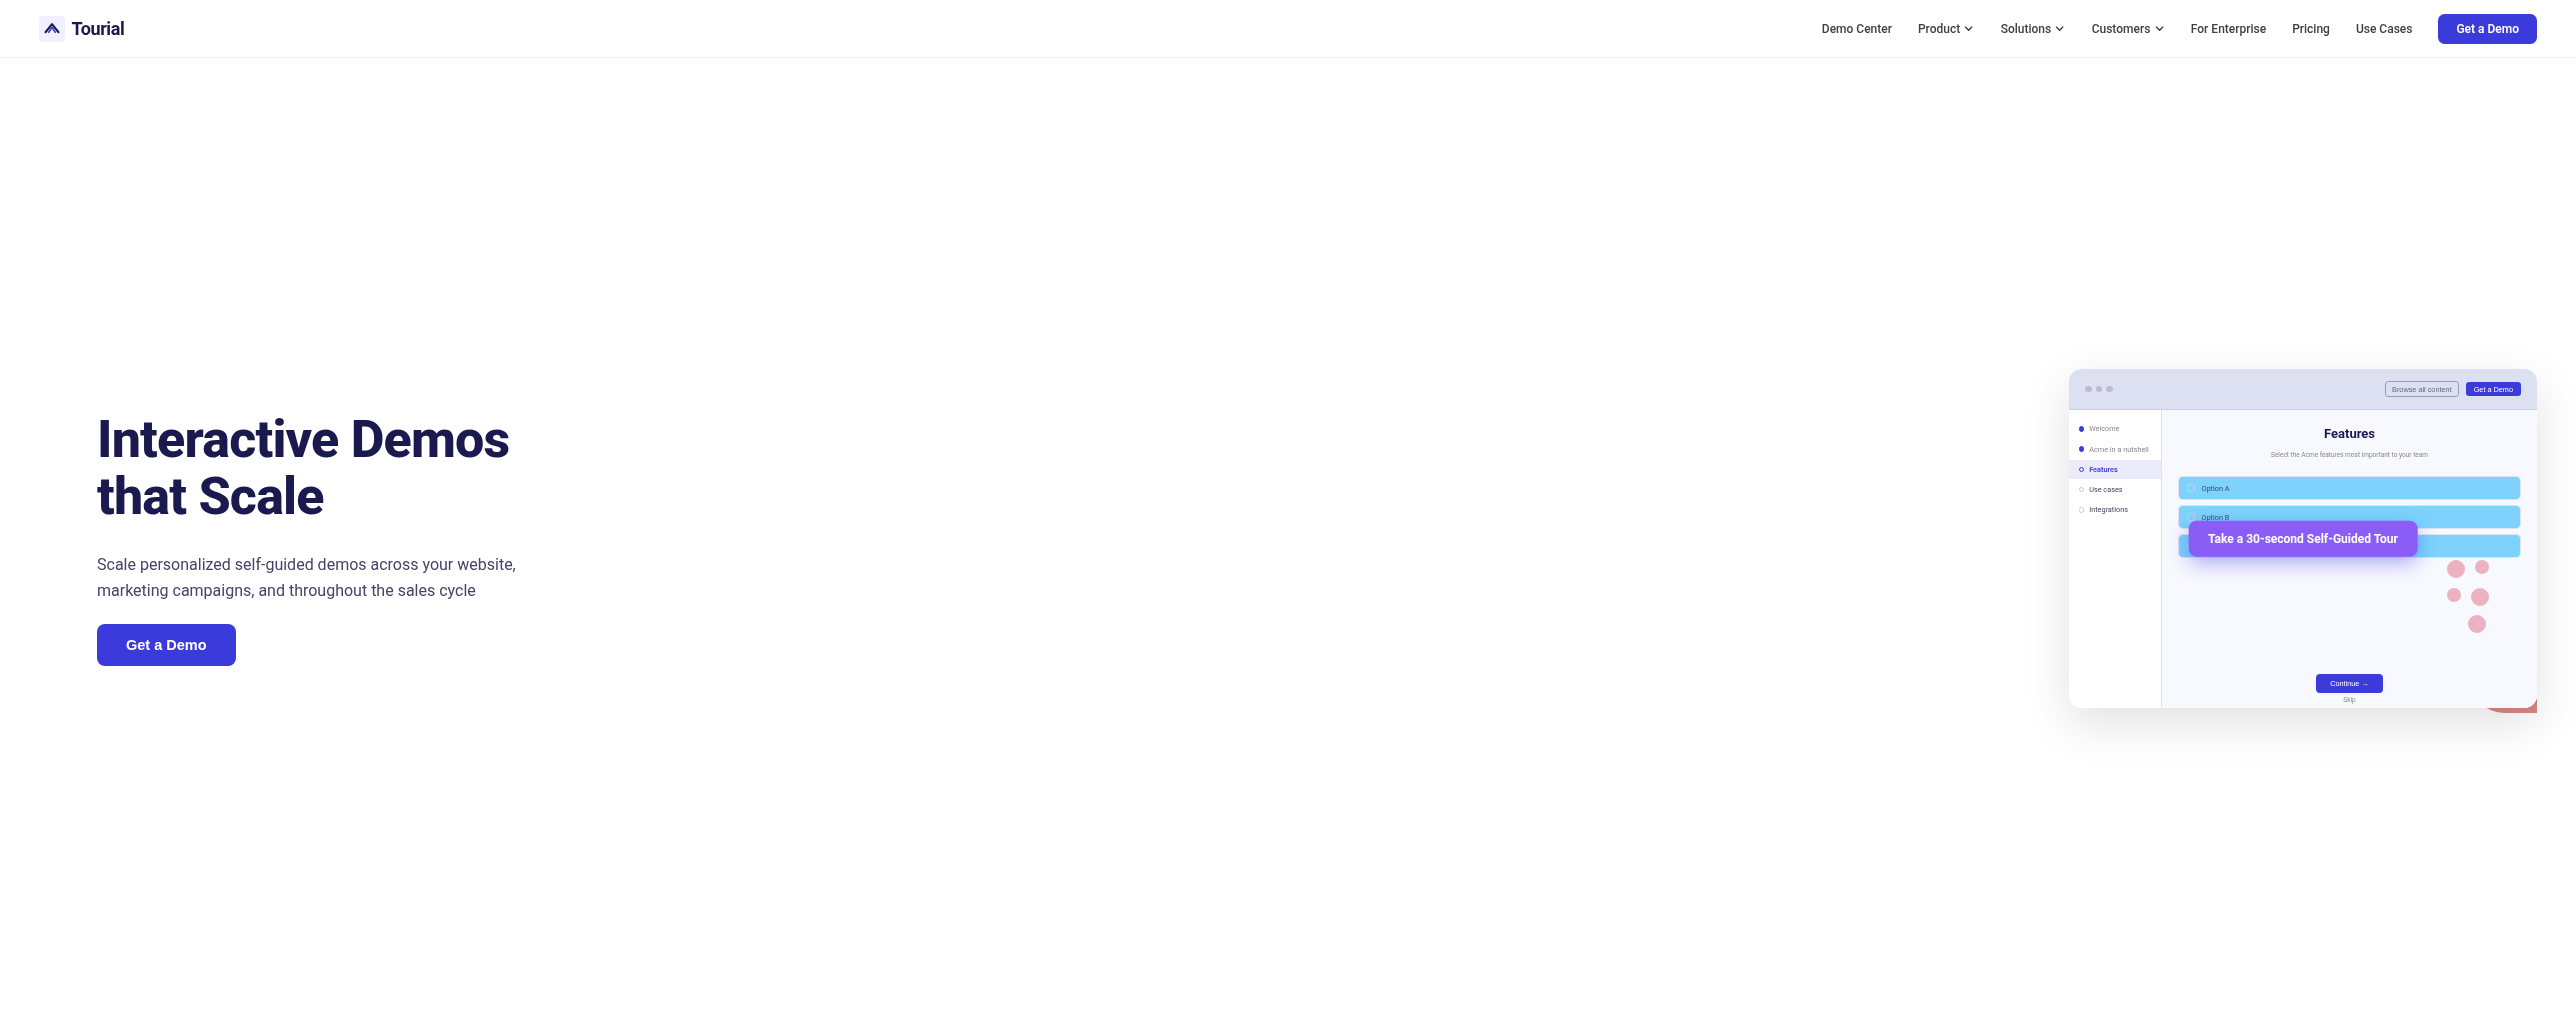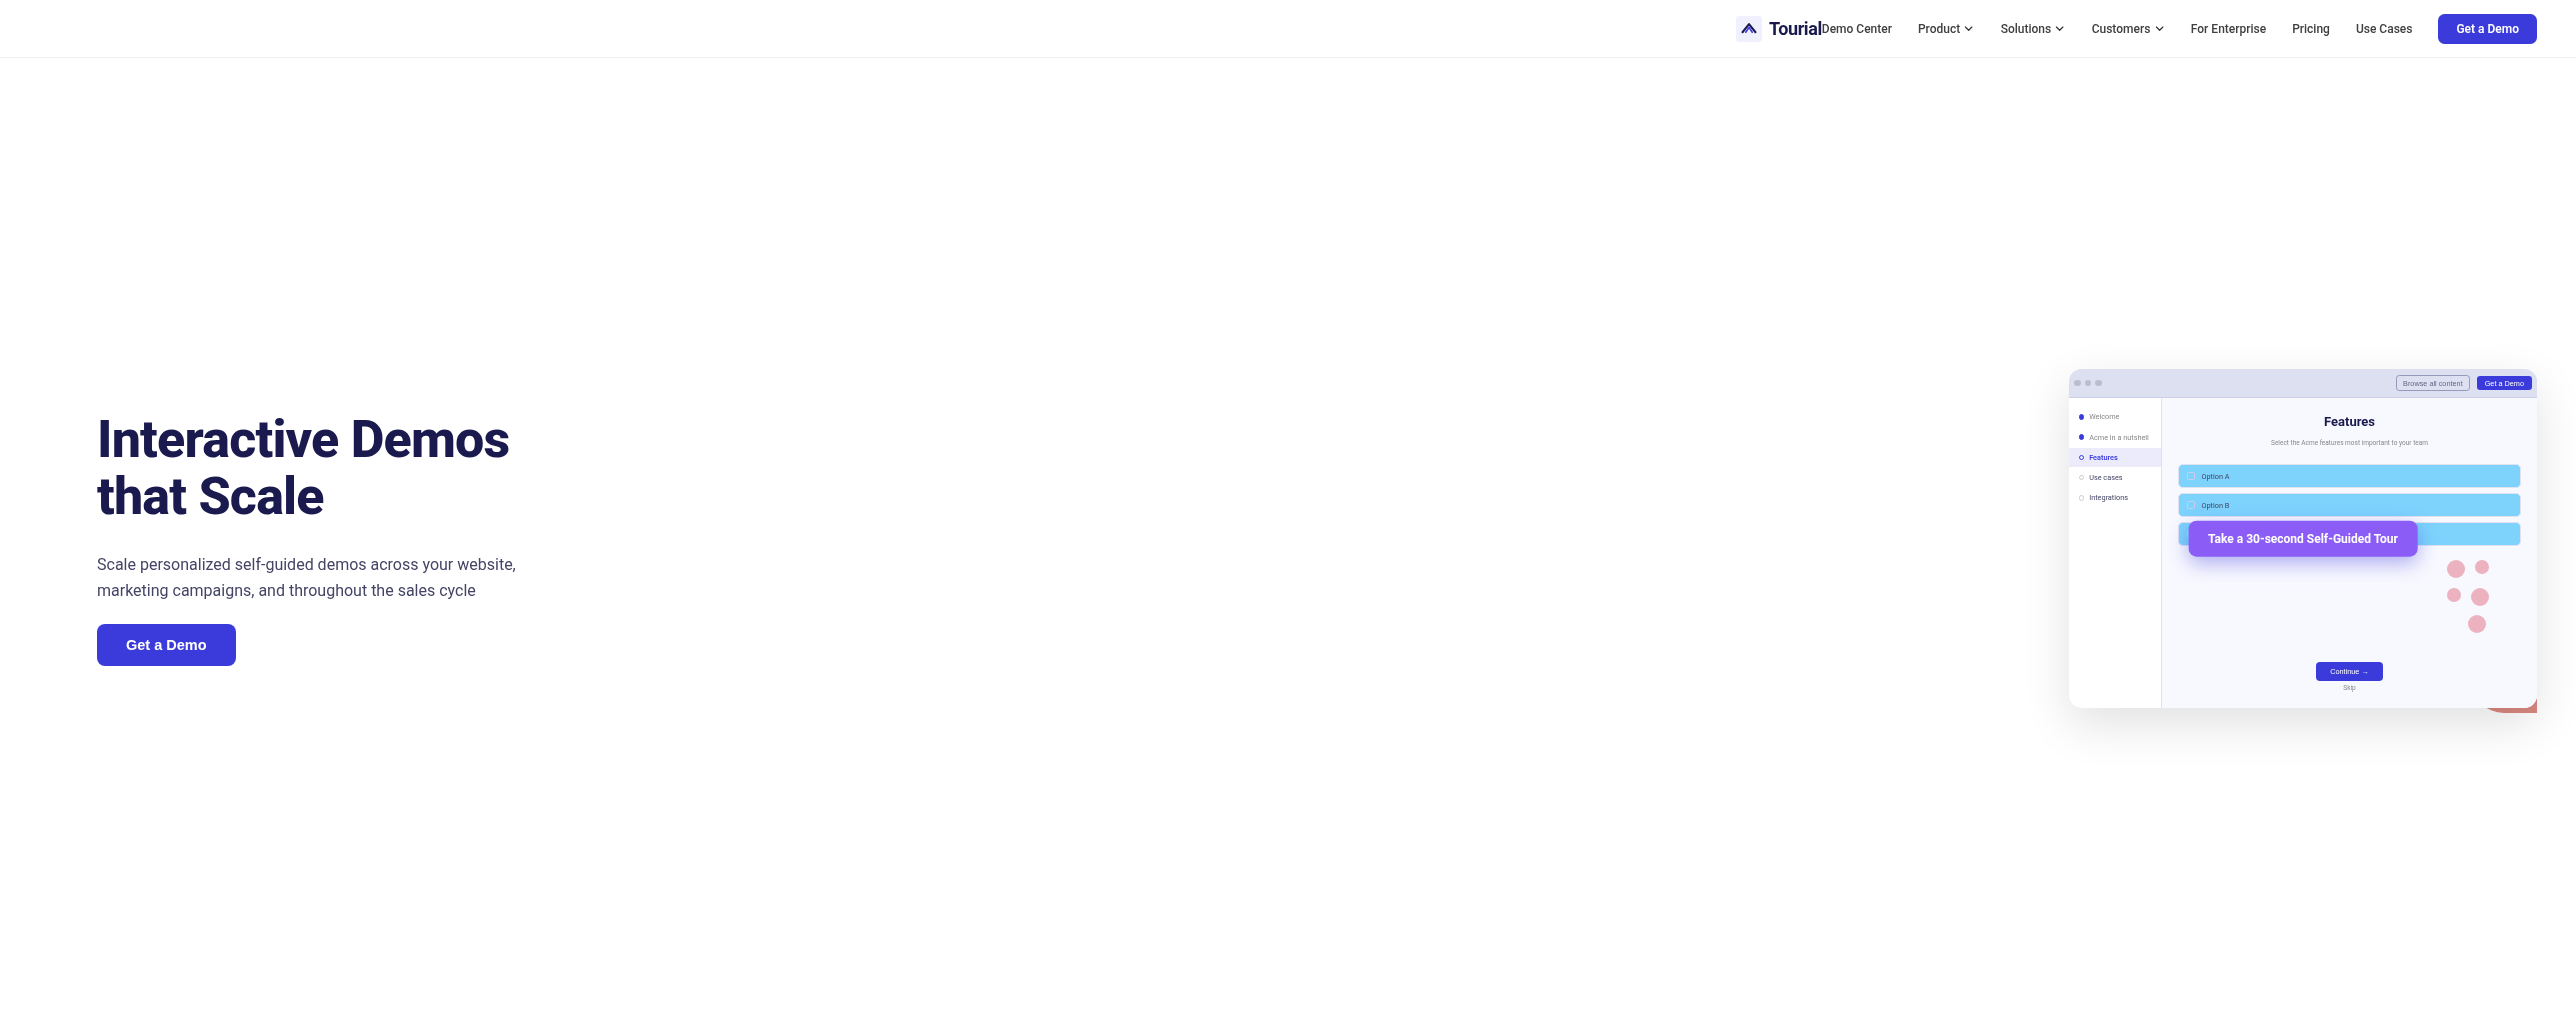--- a/index.html
+++ b/index.html
@@ -13,21 +13,21 @@
       background: #ffffff;
       overflow-x: hidden;
       width: 100%;
       min-height: 100vh;
     }
 
     
     .navbar {
       display: flex;
       align-items: center;
-      justify-content: flex-end;
+      justify-content: space-between;
       padding: 0 39px;
       height: 58px;
       background: #ffffff;
       border-bottom: 0.8px solid #f0f0f0;
       position: sticky;
       top: 0;
       z-index: 100;
     }
 
     .logo-area {
@@ -156,26 +156,26 @@
       width: 100%;
       height: 100%;
       border-radius: 13px;
       overflow: hidden;
       position: relative;
       background: #eef0f8;
     }
 
     
     .mockup-topbar {
-      height: 29px;
+      height: 41px;
       background: #dde0f0;
       display: flex;
       align-items: center;
       justify-content: space-between;
-      padding: 0 5px;
+      padding: 0 16px;
       border-bottom: 0.8px solid #cccfe8;
     }
 
     .mockup-dots {
       display: flex;
       gap: 4px;
     }
 
     .mockup-dot {
       width: 6.5px;

